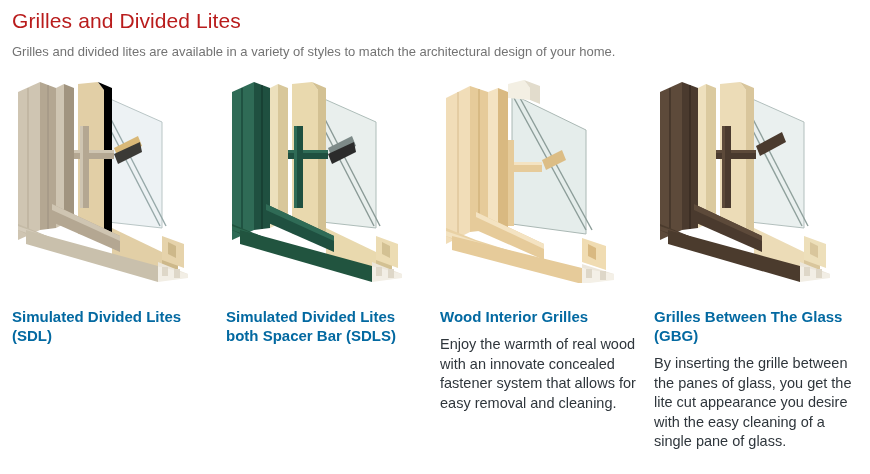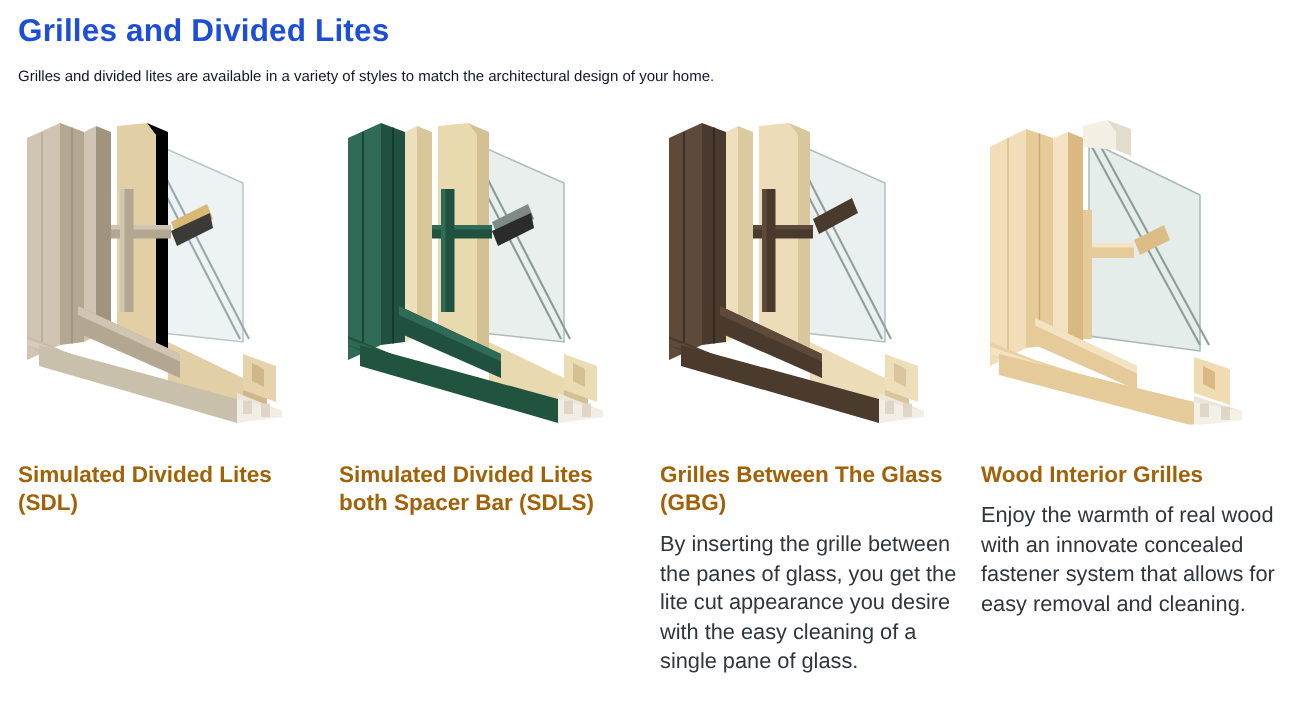--- a/index.html
+++ b/index.html
@@ -18,31 +18,31 @@
     position: relative;
     width: 870px;
     height: 474px;
     box-sizing: border-box;
     padding: 0 12px;
   }
   h1.page-title {
     margin: 0;
     padding: 8px 0 0 0;
     font-size: 21px;
-    font-weight: bold;
-    color: #1d4ed8;
+    font-weight: normal;
+    color: #b91c1c;
     letter-spacing: 0.1px;
     line-height: 26px;
   }
   p.page-intro {
     margin: 0;
     padding: 9px 0 0 0;
-    font-size: 10px;
+    font-size: 13px;
     line-height: 18px;
-    color: #0f172a;
+    color: #737373;
   }
   .columns {
     display: flex;
     margin-top: 17px;
     gap: 0;
   }
   .col {
     width: 216px;
     box-sizing: border-box;
     padding-right: 16px;
@@ -53,21 +53,21 @@
     height: 205px;
     display: block;
   }
   .figure svg { display: block; }
   .col-heading {
     margin: 0;
     padding: 24px 0 0 0;
     font-size: 15px;
     font-weight: bold;
     line-height: 19px;
-    color: #a16207;
+    color: #0369a1;
     font-family: "Liberation Sans", sans-serif;
   }
   .col-body {
     margin: 0;
     padding: 9px 0 0 0;
     font-size: 14.5px;
     line-height: 19.5px;
     color: #2f363c;
   }
   sup { font-size: 0.72em; vertical-align: super; line-height: 0; }
@@ -185,20 +185,71 @@
           </g>
         </svg>
       </div>
       <h2 class="col-heading">Simulated Divided Lites both Spacer Bar (SDLS)</h2>
     </div>
 
     <div class="col">
       <div class="figure">
         <svg width="198" height="205" viewBox="0 0 198 205">
           <g>
+            <polygon points="72,16 146,52 146,156 72,146" fill="#dee9e6" opacity="0.8"></polygon>
+            <polygon points="72,16 146,52 146,156 72,146" fill="none" stroke="#aab8b4" stroke-width="1"></polygon>
+            <line x1="74" y1="20" x2="146" y2="152" stroke="#8c9d99" stroke-width="1.4"></line>
+            <line x1="80" y1="20" x2="152" y2="152" stroke="#8c9d99" stroke-width="1.4"></line>
+          </g>
+          <g>
+            <rect x="40" y="84" width="62" height="10" fill="#e6cb9a"></rect>
+            <rect x="40" y="84" width="62" height="3" fill="#f4e3c2"></rect>
+            <rect x="64" y="62" width="10" height="86" fill="#e6cb9a"></rect>
+            <rect x="64" y="62" width="3" height="86" fill="#f4e3c2"></rect>
+            <polygon points="102,82 122,72 126,82 106,92" fill="#dcbd85"></polygon>
+          </g>
+          <g>
+            <polygon points="6,20 30,8 30,154 6,166" fill="#f1ddb8"></polygon>
+            <polygon points="30,8 48,14 48,152 30,154" fill="#e6cb9a"></polygon>
+            <polygon points="48,14 58,10 58,150 48,152" fill="#f4e3c2"></polygon>
+            <polygon points="58,10 68,14 68,150 58,150" fill="#d9b981"></polygon>
+            <line x1="18" y1="14" x2="18" y2="160" stroke="#dcc294" stroke-width="1.2"></line>
+            <line x1="39" y1="11" x2="39" y2="153" stroke="#c9a86f" stroke-width="1"></line>
+          </g>
+          <g>
+            <polygon points="68,6 84,2 90,10 90,22 68,20" fill="#f3efe3"></polygon>
+            <polygon points="84,2 100,8 100,26 90,22 90,10" fill="#e2dccc"></polygon>
+          </g>
+          <g>
+            <polygon points="36,134 104,166 104,182 36,152" fill="#e6cb9a"></polygon>
+            <polygon points="36,134 104,166 104,171 36,139" fill="#f4e3c2"></polygon>
+          </g>
+          <g>
+            <polygon points="6,158 36,172 138,204 138,194 36,162 6,150" fill="#e9d1a4"></polygon>
+            <polygon points="6,158 138,204 138,199 6,153" fill="#f3e2c0"></polygon>
+            <polygon points="12,172 142,206 142,190 12,158" fill="#e6cb9a"></polygon>
+            <polygon points="142,190 174,202 174,196 142,186" fill="#ece6da"></polygon>
+            <polygon points="142,206 174,202 174,196 142,190" fill="#f4f0e7"></polygon>
+            <rect x="146" y="191" width="6" height="9" fill="#ded7c8"></rect>
+            <rect x="160" y="193" width="6" height="9" fill="#ded7c8"></rect>
+          </g>
+          <g>
+            <polygon points="142,160 166,168 166,192 142,184" fill="#f0dcb2"></polygon>
+            <polygon points="148,166 156,170 156,182 148,178" fill="#d9b981"></polygon>
+          </g>
+        </svg>
+      </div>
+      <h2 class="col-heading">Wood Interior Grilles</h2>
+      <p class="col-body">Enjoy the warmth of real wood with an innovate concealed fastener system that allows for easy removal and cleaning.</p>
+    </div>
+
+    <div class="col">
+      <div class="figure">
+        <svg width="198" height="205" viewBox="0 0 198 205">
+          <g>
             <polygon points="78,12 150,44 150,150 78,142" fill="#e3ebea" opacity="0.75"></polygon>
             <polygon points="78,12 150,44 150,150 78,142" fill="none" stroke="#b2bfbd" stroke-width="1"></polygon>
             <line x1="80" y1="16" x2="148" y2="148" stroke="#8fa09c" stroke-width="1.4"></line>
             <line x1="86" y1="16" x2="154" y2="148" stroke="#8fa09c" stroke-width="1.4"></line>
           </g>
           <g>
             <polygon points="66,6 86,4 92,12 92,158 66,156" fill="#ecdcb7"></polygon>
             <polygon points="86,4 100,10 100,160 92,158 92,12" fill="#d9c69c"></polygon>
             <polygon points="100,150 150,174 150,196 100,178" fill="#ecdcb7"></polygon>
             <polygon points="150,174 166,180 166,200 150,196" fill="#d9c69c"></polygon>
@@ -234,65 +285,14 @@
           <g>
             <polygon points="150,158 172,166 172,190 150,182" fill="#eddfba"></polygon>
             <polygon points="156,164 164,168 164,180 156,176" fill="#d9c69c"></polygon>
           </g>
         </svg>
       </div>
       <h2 class="col-heading">Grilles Between The Glass (GBG)</h2>
       <p class="col-body">By inserting the grille between the panes of glass, you get the lite cut appearance you desire with the easy cleaning of a single pane of glass.</p>
     </div>
 
-    <div class="col">
-      <div class="figure">
-        <svg width="198" height="205" viewBox="0 0 198 205">
-          <g>
-            <polygon points="72,16 146,52 146,156 72,146" fill="#dee9e6" opacity="0.8"></polygon>
-            <polygon points="72,16 146,52 146,156 72,146" fill="none" stroke="#aab8b4" stroke-width="1"></polygon>
-            <line x1="74" y1="20" x2="146" y2="152" stroke="#8c9d99" stroke-width="1.4"></line>
-            <line x1="80" y1="20" x2="152" y2="152" stroke="#8c9d99" stroke-width="1.4"></line>
-          </g>
-          <g>
-            <rect x="40" y="84" width="62" height="10" fill="#e6cb9a"></rect>
-            <rect x="40" y="84" width="62" height="3" fill="#f4e3c2"></rect>
-            <rect x="64" y="62" width="10" height="86" fill="#e6cb9a"></rect>
-            <rect x="64" y="62" width="3" height="86" fill="#f4e3c2"></rect>
-            <polygon points="102,82 122,72 126,82 106,92" fill="#dcbd85"></polygon>
-          </g>
-          <g>
-            <polygon points="6,20 30,8 30,154 6,166" fill="#f1ddb8"></polygon>
-            <polygon points="30,8 48,14 48,152 30,154" fill="#e6cb9a"></polygon>
-            <polygon points="48,14 58,10 58,150 48,152" fill="#f4e3c2"></polygon>
-            <polygon points="58,10 68,14 68,150 58,150" fill="#d9b981"></polygon>
-            <line x1="18" y1="14" x2="18" y2="160" stroke="#dcc294" stroke-width="1.2"></line>
-            <line x1="39" y1="11" x2="39" y2="153" stroke="#c9a86f" stroke-width="1"></line>
-          </g>
-          <g>
-            <polygon points="68,6 84,2 90,10 90,22 68,20" fill="#f3efe3"></polygon>
-            <polygon points="84,2 100,8 100,26 90,22 90,10" fill="#e2dccc"></polygon>
-          </g>
-          <g>
-            <polygon points="36,134 104,166 104,182 36,152" fill="#e6cb9a"></polygon>
-            <polygon points="36,134 104,166 104,171 36,139" fill="#f4e3c2"></polygon>
-          </g>
-          <g>
-            <polygon points="6,158 36,172 138,204 138,194 36,162 6,150" fill="#e9d1a4"></polygon>
-            <polygon points="6,158 138,204 138,199 6,153" fill="#f3e2c0"></polygon>
-            <polygon points="12,172 142,206 142,190 12,158" fill="#e6cb9a"></polygon>
-            <polygon points="142,190 174,202 174,196 142,186" fill="#ece6da"></polygon>
-            <polygon points="142,206 174,202 174,196 142,190" fill="#f4f0e7"></polygon>
-            <rect x="146" y="191" width="6" height="9" fill="#ded7c8"></rect>
-            <rect x="160" y="193" width="6" height="9" fill="#ded7c8"></rect>
-          </g>
-          <g>
-            <polygon points="142,160 166,168 166,192 142,184" fill="#f0dcb2"></polygon>
-            <polygon points="148,166 156,170 156,182 148,178" fill="#d9b981"></polygon>
-          </g>
-        </svg>
-      </div>
-      <h2 class="col-heading">Wood Interior Grilles</h2>
-      <p class="col-body">Enjoy the warmth of real wood with an innovate concealed fastener system that allows for easy removal and cleaning.</p>
-    </div>
-
   </div>
 </div>
 
 </body></html>

